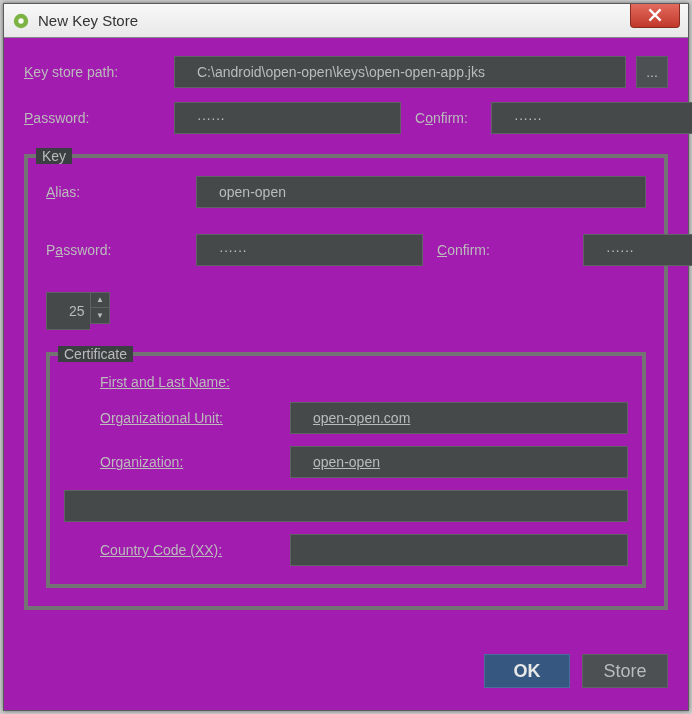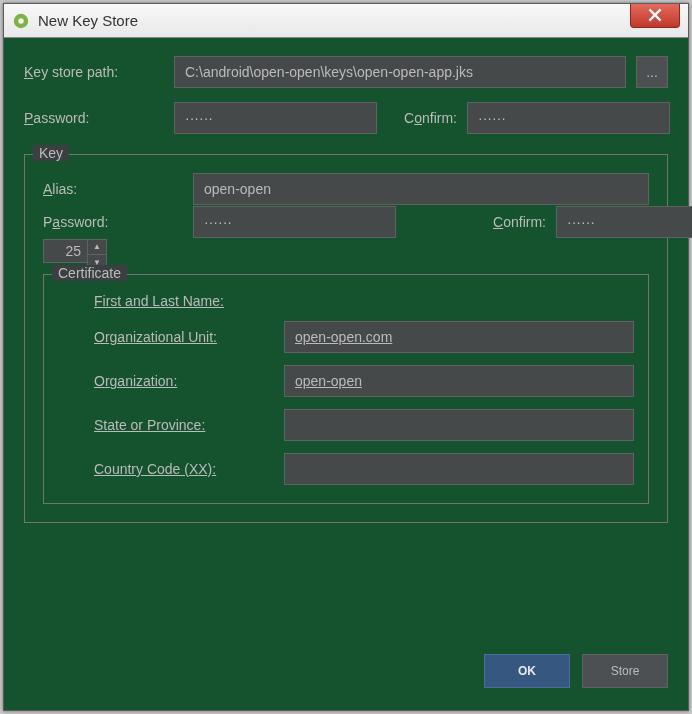--- a/index.html
+++ b/index.html
@@ -8,21 +8,21 @@
     font-size: 14px;
     background: #ccc;
     width: 692px;
     height: 714px;
     overflow: hidden;
   }
   .window {
     width: 686px;
     height: 708px;
     margin: 3px;
-    background: #14532d;
+    background: #a21caf;
     border: 1px solid #5a5d5f;
     display: flex;
     flex-direction: column;
     box-shadow: 0 0 4px rgba(0,0,0,0.5);
   }
   .titlebar {
     height: 34px;
     background: linear-gradient(#f8f8f8, #e8e8e8);
     border-bottom: 1px solid #888;
     display: flex;
@@ -73,21 +73,21 @@
   .label {
     color: #bbbbbb;
     min-width: 140px;
   }
   .label .u { text-decoration: underline; }
   input[type=text], input[type=password], .textfield {
     background: #45494a;
     border: 1px solid #5e6263;
     color: #bbbbbb;
     height: 32px;
-    padding: 0 10px;
+    padding: 0 22px;
     font-size: 14px;
     font-family: inherit;
     outline: none;
   }
   .textfield.focused {
     border: 1px solid #4a6e9b;
     box-shadow: 0 0 0 1px #4a6e9b inset;
   }
   .path-input { flex: 1; }
   .browse-btn {
@@ -95,50 +95,50 @@
     background: #4c5052;
     border: 1px solid #5e6263;
     color: #bbbbbb;
     display: flex; align-items:center; justify-content:center;
     cursor: pointer;
     font-size: 14px;
   }
   .half { flex: 1; }
   .pw-row .label { min-width: 140px; }
   .pw-row input { flex: 1; }
-  .pw-row .confirm-label { min-width: 70px; padding-left: 4px; text-align: right; }
+  .pw-row .confirm-label { min-width: 70px; padding-left: 4px; }
 
   .groupbox {
-    border: 1px solid #737373;
+    border: 4px solid #737373;
     margin-top: 6px;
     padding: 18px 18px 18px 18px;
     position: relative;
   }
   .groupbox > .legend {
     position: absolute;
     top: -10px;
     left: 8px;
     background: #3c3f41;
     padding: 0 6px;
     color: #bbbbbb;
   }
-  .key-group .inner { display:flex; flex-direction:column; gap:1px; }
+  .key-group .inner { display:flex; flex-direction:column; gap:26px; }
   .key-group .row .label { min-width: 140px; }
   .key-group .alias { flex:1; }
 
   .spinner {
     display:flex;
     height:32px;
   }
   .spinner input {
     width: 44px;
     text-align: right;
     padding-right: 6px;
     border-right: none;
-    height: 24px;
+    height: 38px;
   }
   .spinner .arrows {
     display:flex; flex-direction:column;
     border:1px solid #5e6263;
     background:#45494a;
   }
   .spinner .arrows div {
     width:18px; height:15px;
     display:flex; align-items:center; justify-content:center;
     cursor:pointer;
@@ -158,21 +158,21 @@
     display:flex;
     justify-content:flex-end;
     gap: 12px;
   }
   .btn {
     min-width: 86px;
     height: 34px;
     border: 1px solid #5e6263;
     background: #4c5052;
     color: #bbbbbb;
-    font-size: 12px;
+    font-size: 18px;
     cursor:pointer;
     display:flex; align-items:center; justify-content:center;
     padding: 16px 14px;
     margin-top: 16px;
   }
   .btn.primary {
     background: #365880;
     border-color: #4a6e9b;
     color: #e8e8e8;
     font-weight: 600;
@@ -243,21 +243,20 @@
             </div>
             <div class="row">
               <span class="label"><span class="u">O</span>rganizational Unit:</span>
               <input type="text" class="textfield" value="open-open.com" style="">
             </div>
             <div class="row">
               <span class="label">O<span class="u">r</span>ganization:</span>
               <input type="text" class="textfield" value="open-open" style="">
             </div>
             <div class="row">
-              <span class="label">S<span class="u">t</span>ate or Province:</span>
               <input type="text" class="textfield" value="" style="">
             </div>
             <div class="row">
               <span class="label">Country Code (<span class="u">X</span>X):</span>
               <input type="text" class="textfield" value="" style="">
             </div>
           </div>
         </div>
 
       </div>

